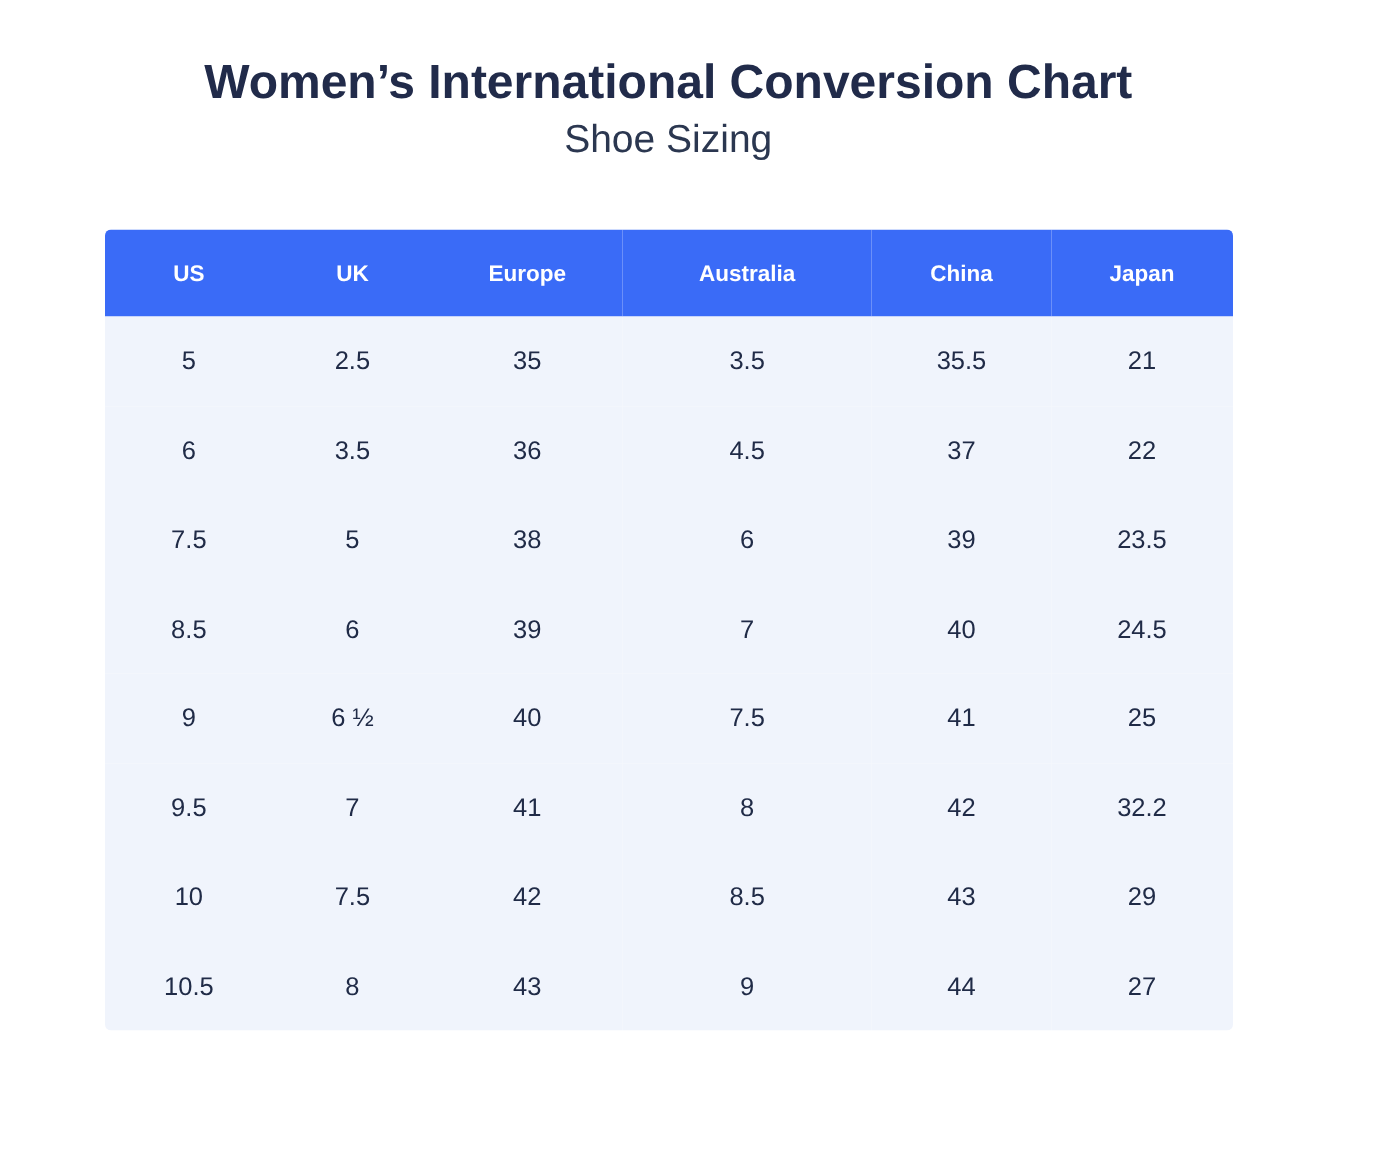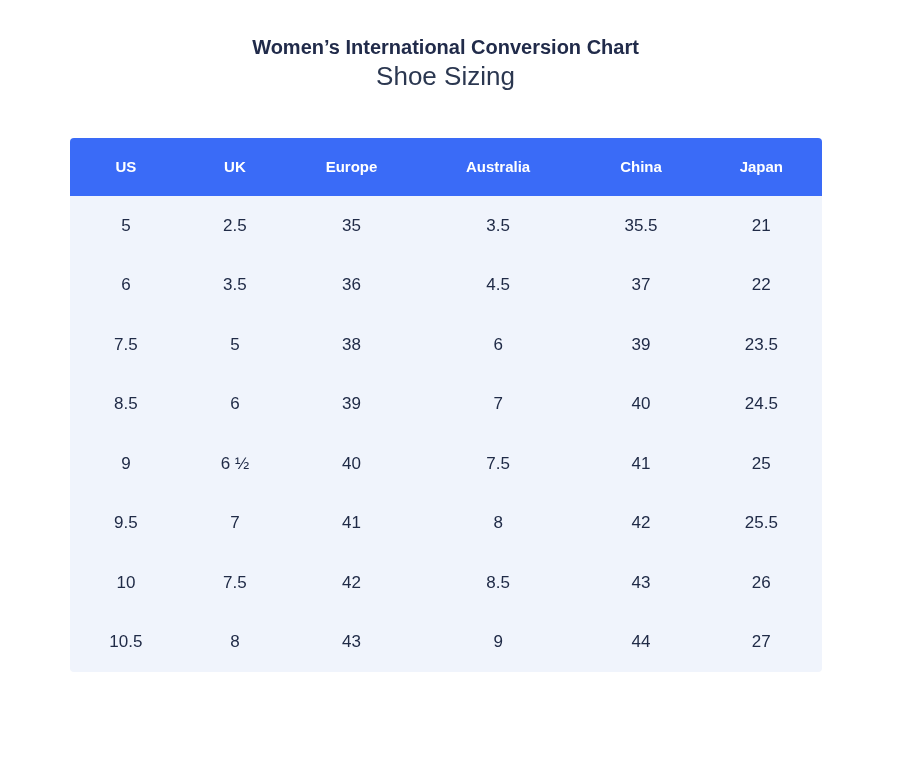--- a/index.html
+++ b/index.html
@@ -22,21 +22,21 @@
     height: 777px;
     overflow: hidden;
   }
   .content {
     width: 891px;
     padding-top: 34px;
   }
   .page-title {
     margin: 0;
     text-align: center;
-    font-size: 20px;
+    font-size: 32px;
     font-weight: 700;
     line-height: 1.3;
     color: var(--title-text);
     letter-spacing: 0px;
   }
   .page-subtitle {
     margin: 0;
     text-align: center;
     font-size: 26px;
     font-weight: 400;
@@ -141,29 +141,29 @@
             <td>7.5</td>
             <td>41</td>
             <td>25</td>
           </tr>
           <tr>
             <td>9.5</td>
             <td>7</td>
             <td>41</td>
             <td>8</td>
             <td>42</td>
-            <td>25.5</td>
+            <td>32.2</td>
           </tr>
           <tr>
             <td>10</td>
             <td>7.5</td>
             <td>42</td>
             <td>8.5</td>
             <td>43</td>
-            <td>26</td>
+            <td>29</td>
           </tr>
           <tr>
             <td>10.5</td>
             <td>8</td>
             <td>43</td>
             <td>9</td>
             <td>44</td>
             <td>27</td>
           </tr>
         </tbody>

